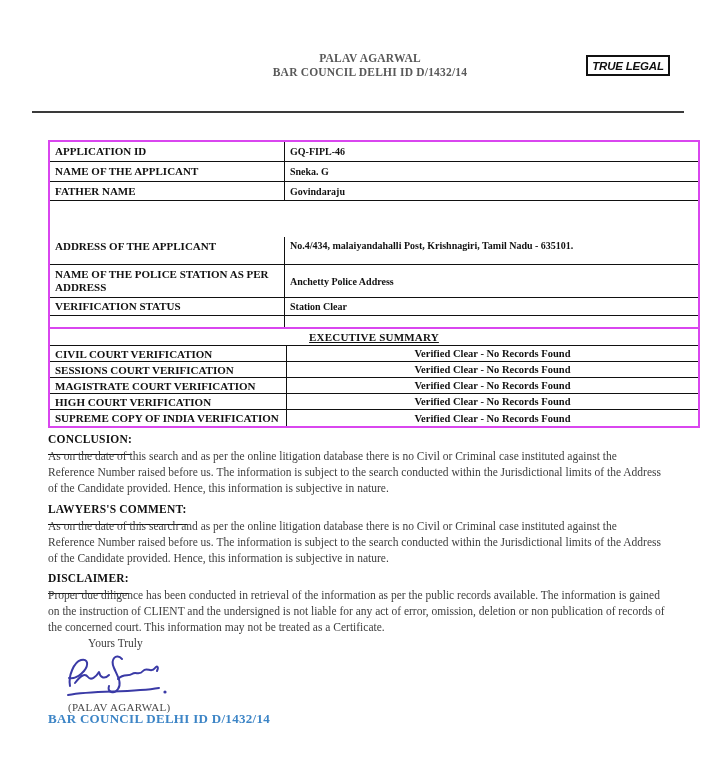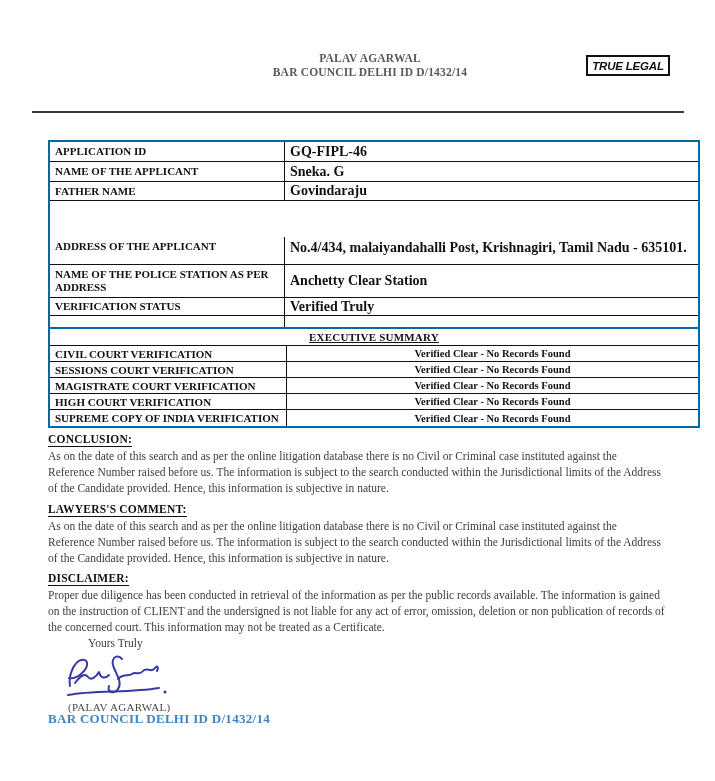--- a/index.html
+++ b/index.html
@@ -19,46 +19,46 @@
     font-family:"Liberation Sans", sans-serif;font-weight:bold;font-style:italic;
     font-size:11.5px;color:#111;letter-spacing:-0.2px;background:#fff;
   }
   .rule{position:absolute;left:32px;top:111px;width:652px;height:2px;background:#3a3a3a;}
   .doc-title{
     position:absolute;left:0;top:117px;width:678px;text-align:center;
     font-weight:bold;font-size:13px;color:#1d4ed8;margin-top:20px;
   }
   .doc-title span{border-bottom:1.6px solid #111;padding-bottom:1px;letter-spacing:.2px;}
   
-  .tbl{position:absolute;left:48px;width:652px;border:2px solid #0369a1;background:#fff;box-sizing:border-box;}
+  .tbl{position:absolute;left:48px;width:652px;border:2px solid #d946ef;background:#fff;box-sizing:border-box;}
   .tbl-main{top:140px;}
   .tbl-exec{top:327px;}
   .trow{display:grid;grid-template-columns:235px 1fr;border-bottom:1px solid #111;box-sizing:border-box;}
   .trow:last-child{border-bottom:none;}
   .tcell{padding:1px 5px;display:flex;align-items:center;box-sizing:border-box;
          font-weight:bold;color:#111;}
   .tlabel{font-size:11px;border-right:1.5px solid #111;line-height:13px;}
-  .tvalue{font-size:14px;}
+  .tvalue{font-size:10px;}
   .h20{height:19px}.h19{height:18px}.h28{height:27px}.h33{height:32px}.h18{height:17px}.h26{height:25px}
   .align-top{align-items:flex-start;padding-top:3px;margin-top:36px;}
   .align-bottom{align-items:flex-end;padding-bottom:3px;font-family:Liberation Mono, monospace;}
   .exec-head{
     height:16px;border-bottom:1px solid #111;display:flex;align-items:center;justify-content:center;
     font-weight:bold;font-size:11px;color:#111;letter-spacing:.2px;text-decoration:underline;
   }
   .erow{display:grid;grid-template-columns:237px 1fr;border-bottom:1px solid #111;height:16px;box-sizing:border-box;}
   .erow:last-child{border-bottom:none;}
   .ecell{display:flex;align-items:center;font-weight:bold;color:#111;box-sizing:border-box;}
   .elabel{font-size:11px;padding:0 5px;border-right:1.5px solid #111;}
   .evalue{font-size:10.5px;justify-content:center;text-align:center;}
   
   .section-head{
     position:absolute;left:48px;font-weight:bold;font-size:11.5px;color:#111;letter-spacing:.2px;
   }
-  .section-head span{border-bottom:1.5px solid #111;padding-bottom:1px;}
+  .section-head span{border-bottom:1.5px solid #111;padding-bottom:9px;}
   .section-body{
     position:absolute;left:48px;width:618px;font-size:11.5px;line-height:16.2px;color:#3d3d3d;
     text-align:left;
   }
   .closing{position:absolute;left:88px;top:637px;font-size:11.5px;color:#3d3d3d;}
   .sig{position:absolute;left:62px;top:650px;}
   .sig-name{position:absolute;left:68px;top:701px;font-size:11px;color:#4a4a4a;letter-spacing:.3px;}
   .bar-id{position:absolute;left:48px;top:711px;font-weight:bold;font-size:13px;letter-spacing:.3px;}
 </style>
 </head>
@@ -93,25 +93,25 @@
     <div class="trow">
       <div class="tcell tlabel h19">FATHER NAME</div>
       <div class="tcell tvalue h19">Govindaraju</div>
     </div>
     <div class="trow">
       <div class="tcell tlabel h28 align-top">ADDRESS OF THE APPLICANT</div>
       <div class="tcell tvalue h28 align-top">No.4/434, malaiyandahalli Post, Krishnagiri, Tamil Nadu - 635101.</div>
     </div>
     <div class="trow">
       <div class="tcell tlabel h33">NAME OF THE POLICE STATION AS PER ADDRESS</div>
-      <div class="tcell tvalue h33">Anchetty Clear Station</div>
+      <div class="tcell tvalue h33">Anchetty Police Address</div>
     </div>
     <div class="trow">
       <div class="tcell tlabel h18">VERIFICATION STATUS</div>
-      <div class="tcell tvalue h18">Verified Truly</div>
+      <div class="tcell tvalue h18">Station Clear</div>
     </div>
     <div class="trow">
       <div class="tcell tlabel h26 align-bottom">VERIFIED DATE</div>
       <div class="tcell tvalue h26 align-top">11-December-2025</div>
     </div>
   </div>
 
   <div class="tbl tbl-exec">
     <div class="exec-head">EXECUTIVE SUMMARY</div>
     <div class="erow">

